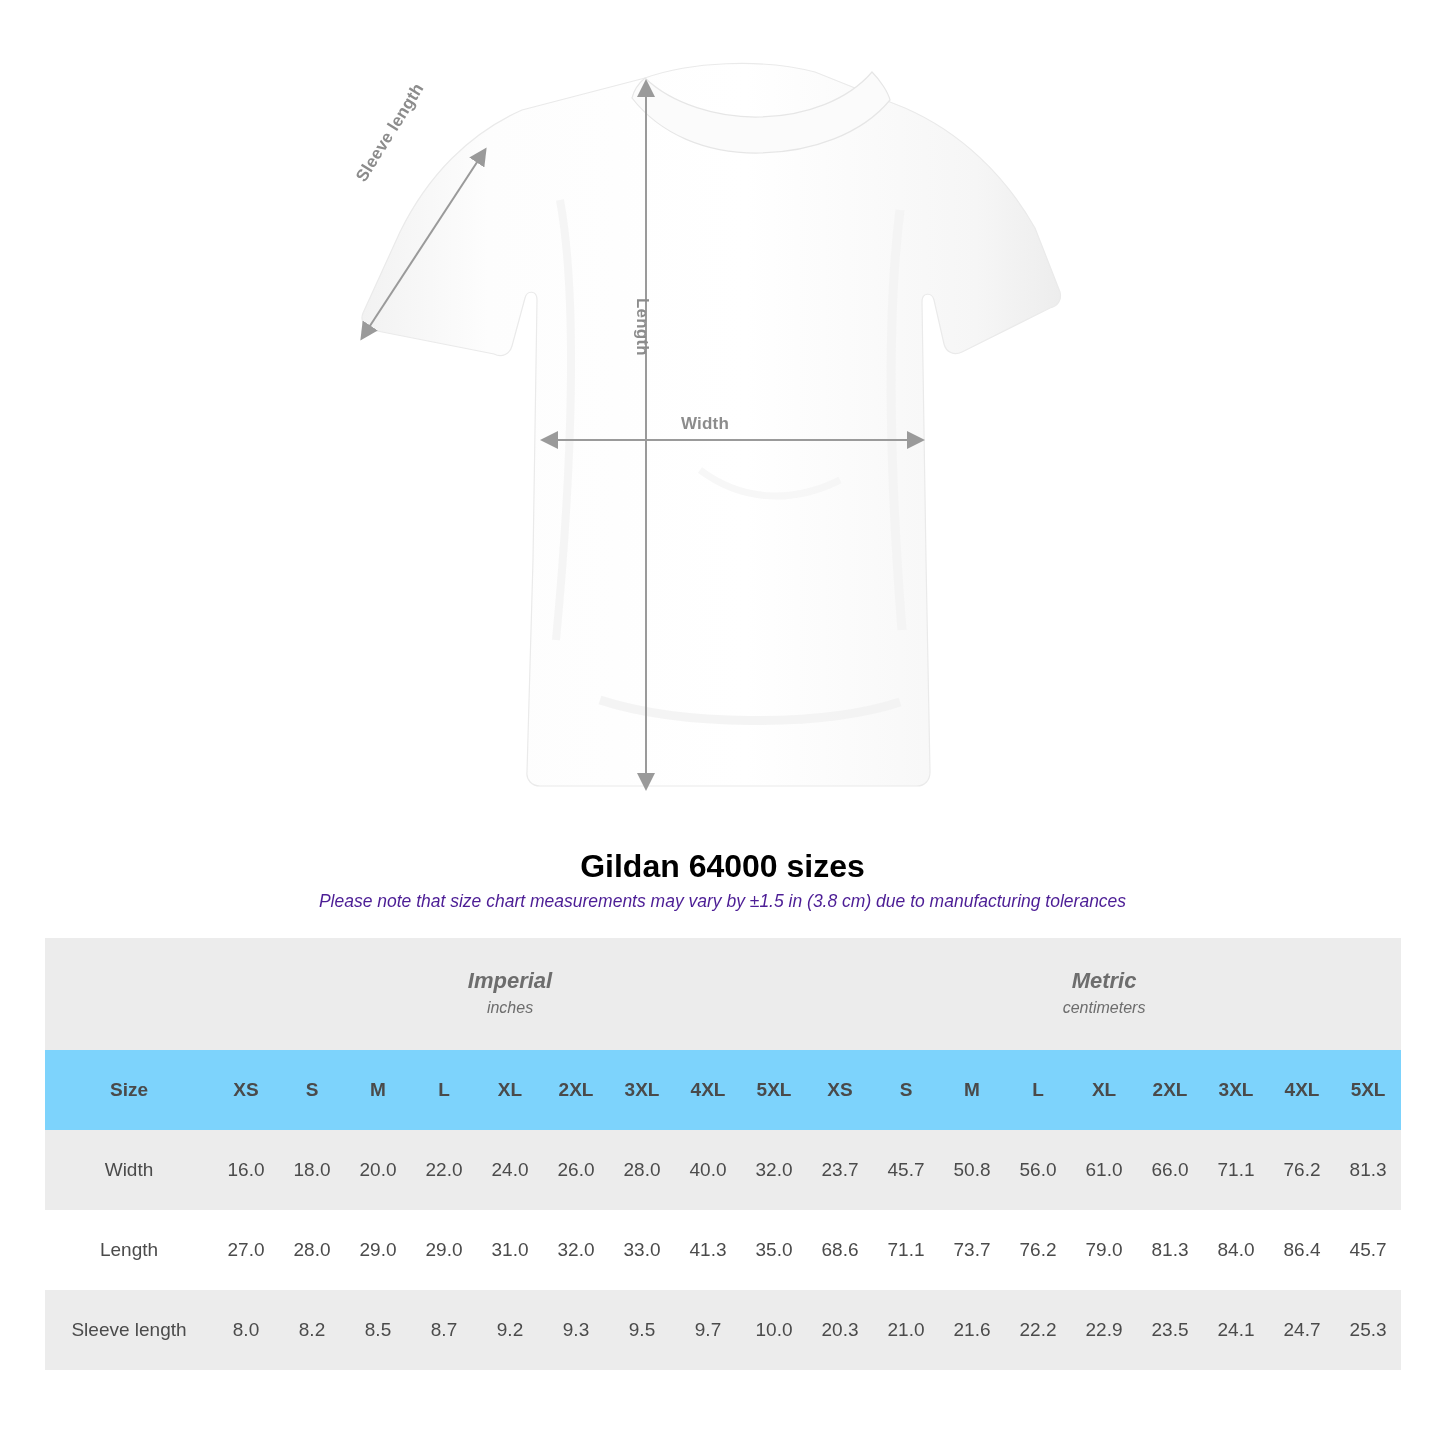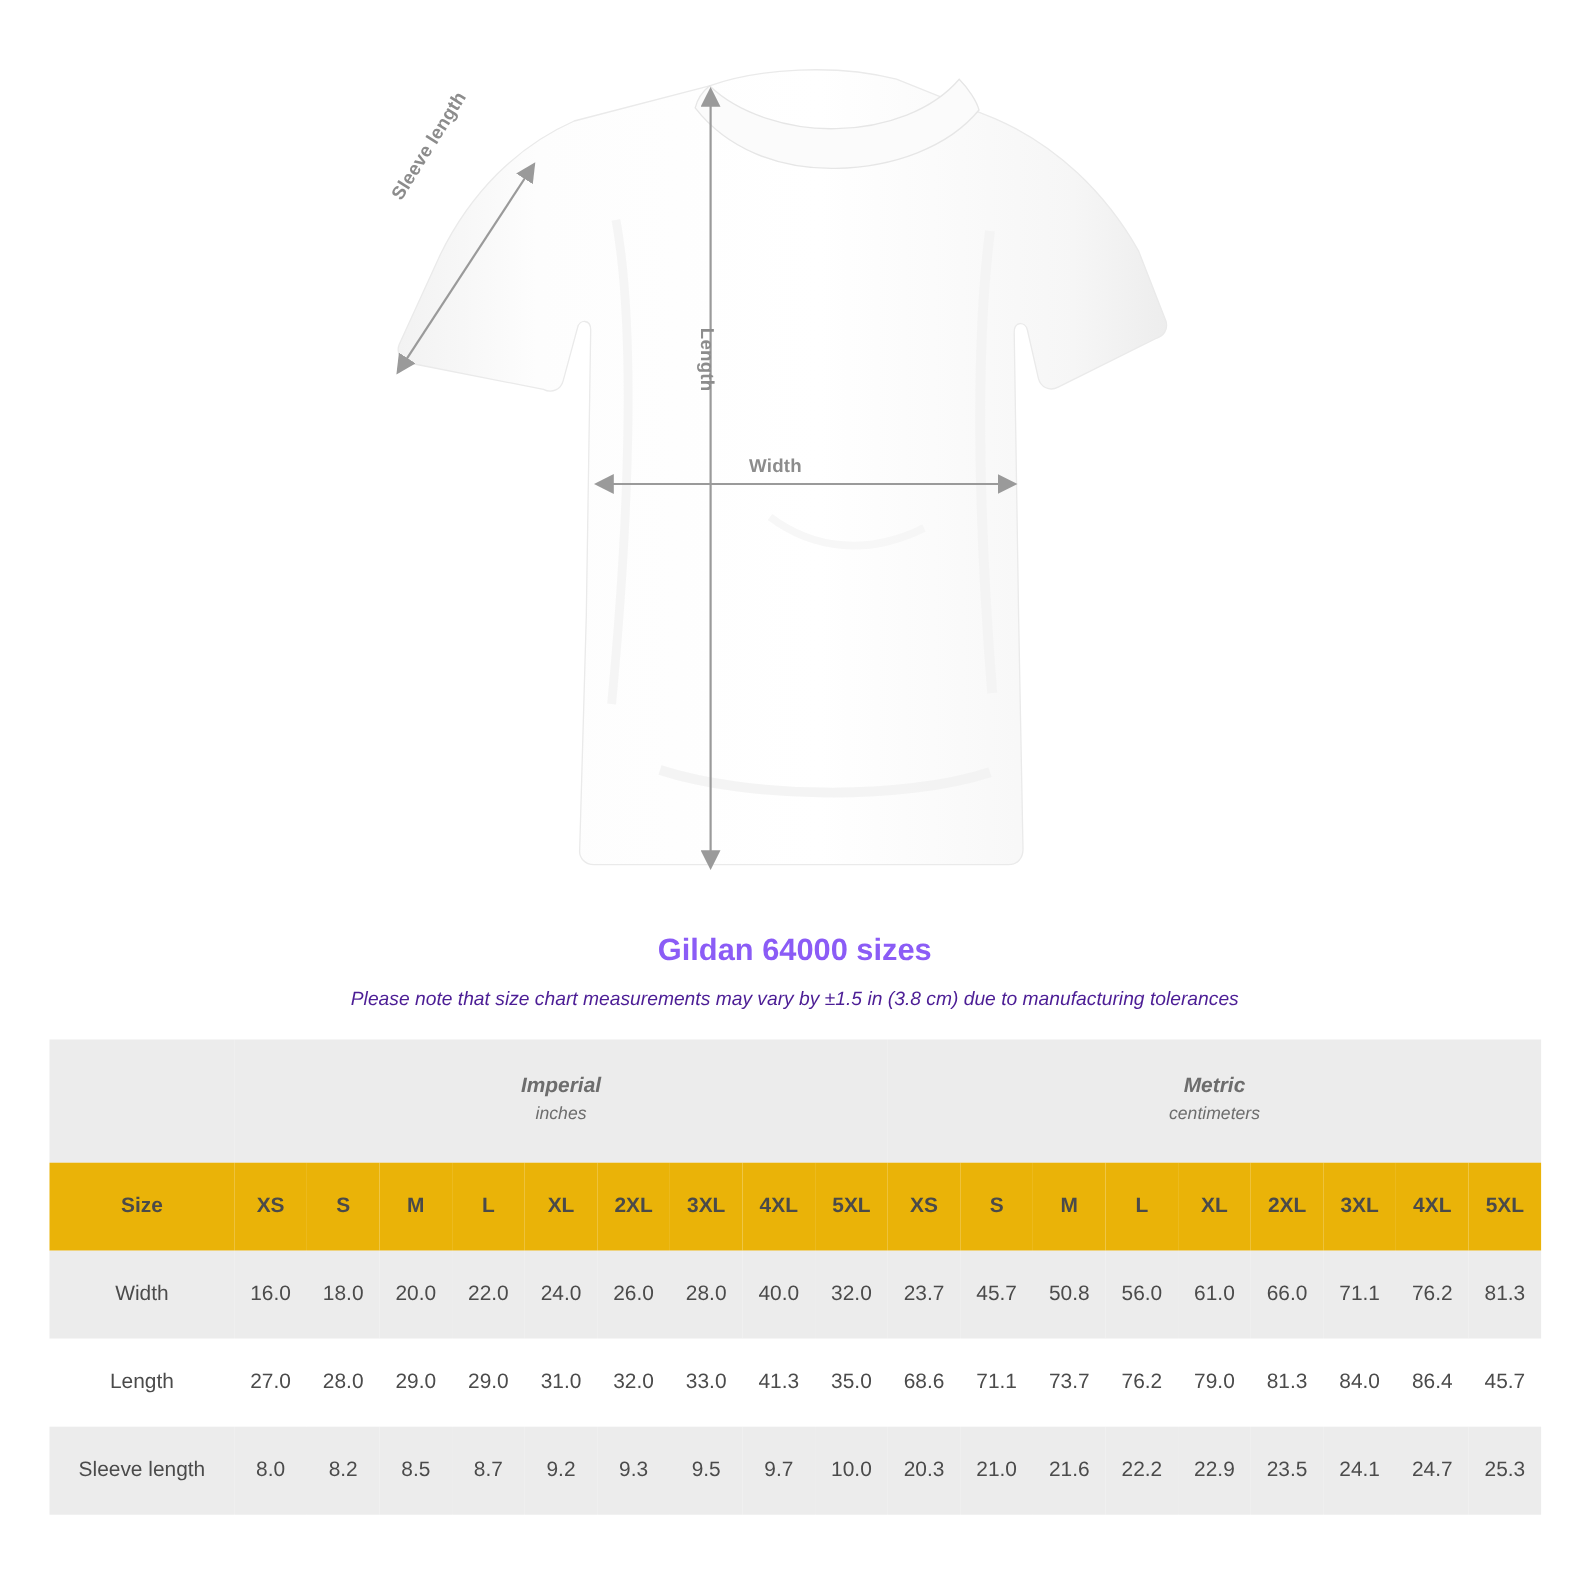--- a/index.html
+++ b/index.html
@@ -50,24 +50,24 @@
     left: 681px;
     top: 414px;
   }
 
   
   .title-block {
     text-align: center;
     margin-top: 28px;
   }
   .chart-title {
-    font-size: 28px;
-    font-weight: bold;
-    color: #8b5cf6;
-    margin: 0 0 18px 0;
+    font-size: 32px;
+    font-weight: bold;
+    color: #000000;
+    margin: 0 0 6px 0;
   }
   .chart-note {
     font-size: 17.5px;
     font-style: italic;
     color: #4c1d95;
     margin: 0;
   }
 
   
   .table-wrap {
@@ -82,35 +82,35 @@
   table.size-chart th {
     text-align: center;
     vertical-align: middle;
     font-weight: normal;
   }
   .unit-head {
     height: 112px;
     background: #ececec;
   }
   .unit-head .unit-name {
-    font-size: 19px;
+    font-size: 22px;
     font-style: italic;
     font-weight: bold;
     color: #6d6d6d;
     line-height: 1.25;
   }
   .unit-head .unit-sub {
     font-size: 16px;
     font-style: italic;
     color: #6d6d6d;
     line-height: 1.6;
   }
   tr.row-size td {
     height: 78px;
-    background: #eab308;
+    background: #7dd3fc;
     font-size: 19px;
     font-weight: bold;
     color: #4a4a4a;
   }
   tr.row-size td.rowhead {
     font-size: 19px;
     font-weight: bold;
     color: #4a4a4a;
   }
   tr.row-band td {

